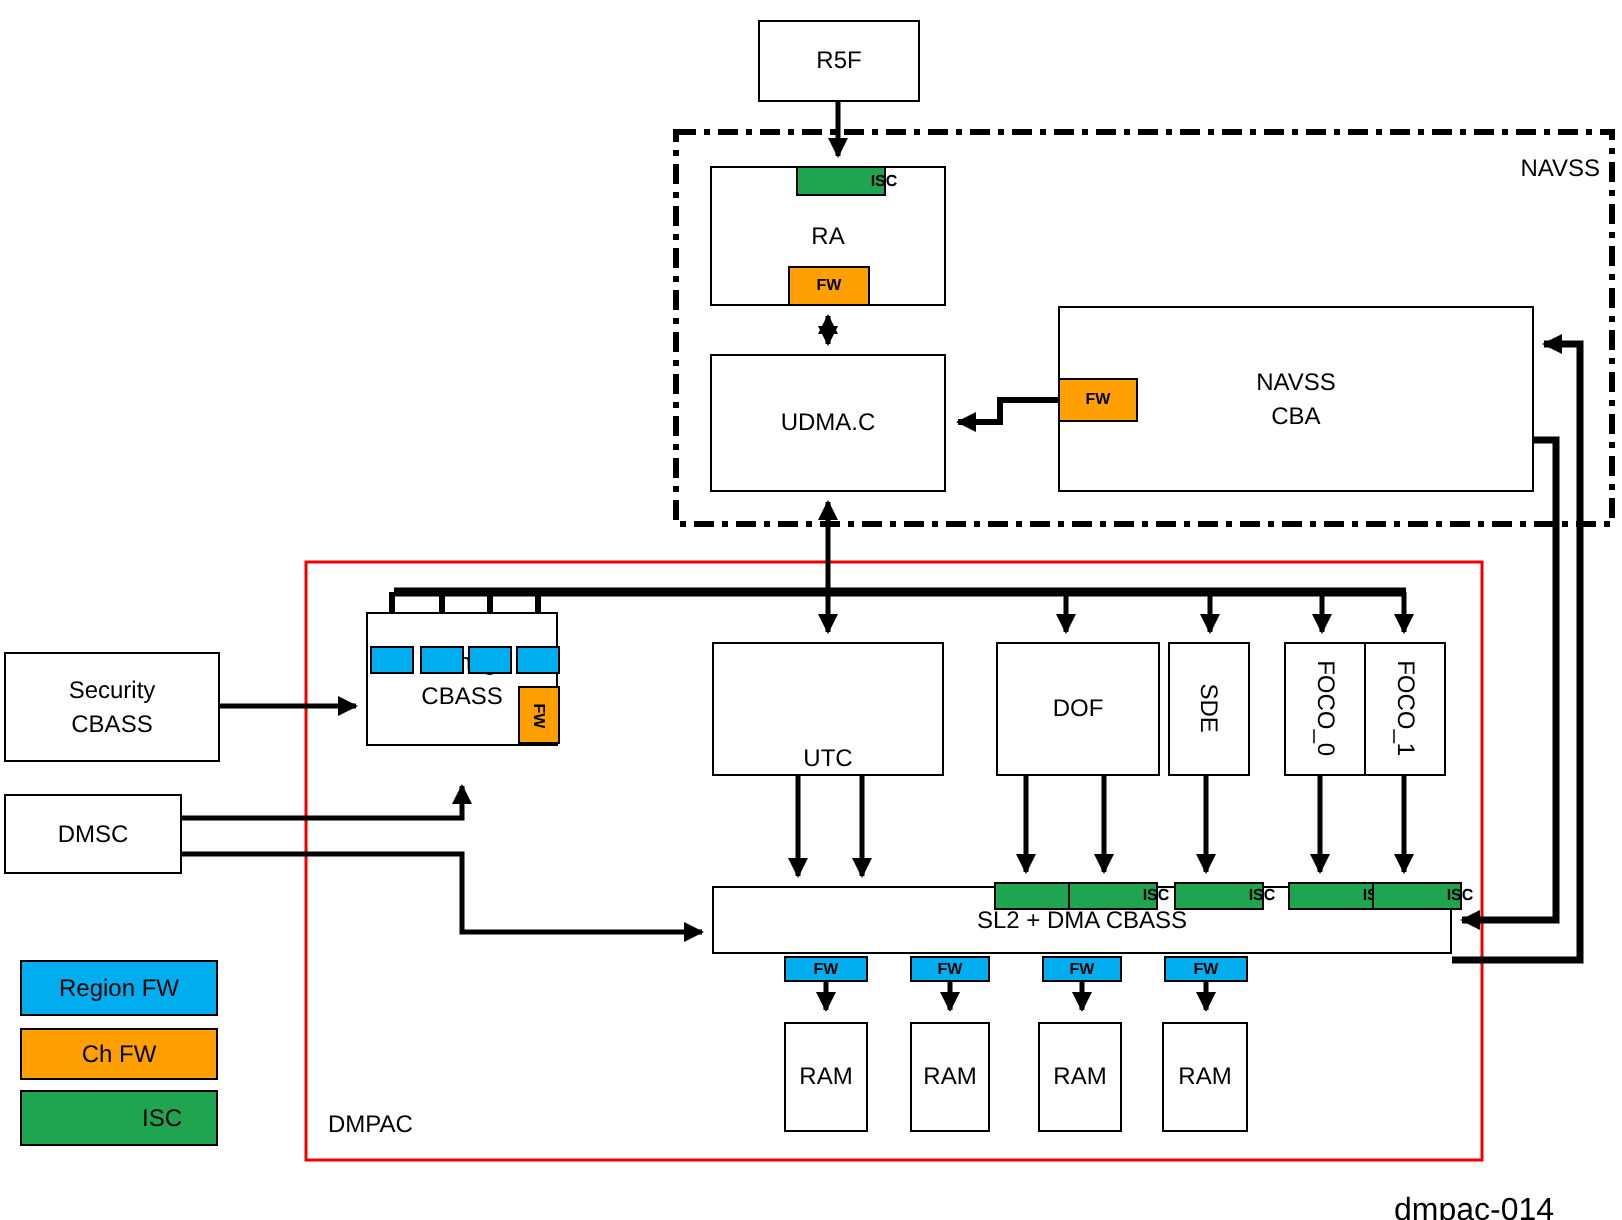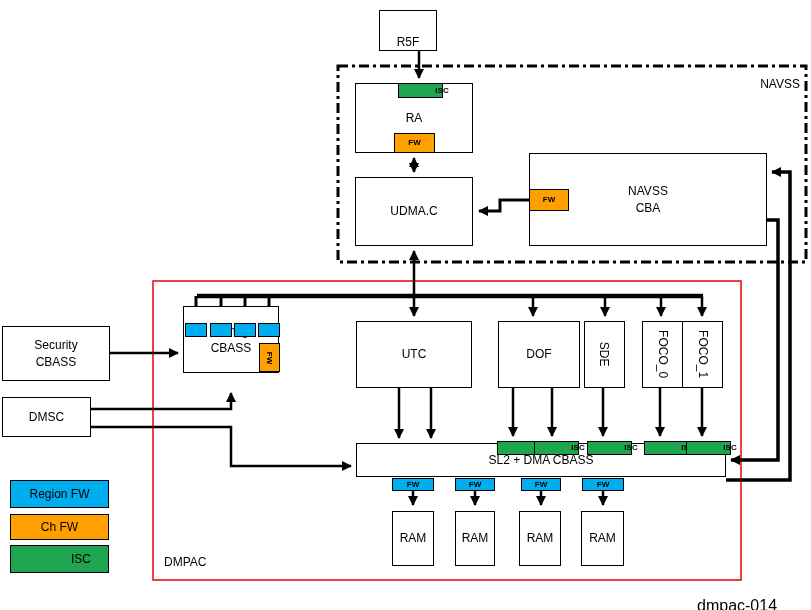--- a/index.html
+++ b/index.html
@@ -90,21 +90,21 @@
 
     <path d="M413 491 V505" fill="none" stroke="#000" stroke-width="2.5" marker-end="url(#ah)"></path>
     <path d="M475 491 V505" fill="none" stroke="#000" stroke-width="2.5" marker-end="url(#ah)"></path>
     <path d="M541 491 V505" fill="none" stroke="#000" stroke-width="2.5" marker-end="url(#ah)"></path>
     <path d="M603 491 V505" fill="none" stroke="#000" stroke-width="2.5" marker-end="url(#ah)"></path>
   </svg>
 
   <div class="floatlbl" style="left:740px;top:77px;width:60px;text-align:right;position:absolute;">NAVSS</div>
   <div class="floatlbl" style="left:164px;top:555px;position:absolute;">DMPAC</div>
 
-  <div class="box" style="left:379px;top:10px;width:58px;height:41px;align-items:flex-end;">
+  <div class="box" style="left:379px;top:10px;width:81px;height:41px;">
     <span class="lbl">R5F</span>
   </div>
 
   <div class="box" style="left:355px;top:177px;width:118px;height:69px;">
     <span class="lbl">UDMA.C</span>
   </div>
 
   <div class="box" style="left:355px;top:83px;width:118px;height:70px;">
     <span class="lbl">RA</span>
   </div>
@@ -121,21 +121,21 @@
 
   <div class="box" style="left:2px;top:397px;width:89px;height:40px;justify-content:center;">
     <span class="lbl">DMSC</span>
   </div>
 
   <div class="box" style="left:183px;top:306px;width:96px;height:67px;">
     <span class="lbl">Config
 CBASS</span>
   </div>
 
-  <div class="box" style="left:356px;top:321px;width:116px;height:67px;">
+  <div class="box" style="left:356px;top:321px;width:116px;height:67px;align-items:flex-end;">
     <span class="lbl">UTC</span>
   </div>
 
   <div class="box" style="left:498px;top:321px;width:82px;height:67px;align-items:center;">
     <span class="lbl">DOF</span>
   </div>
 
   <div class="box" style="left:584px;top:321px;width:41px;height:67px;">
     <span class="vert">SDE</span>
   </div>

